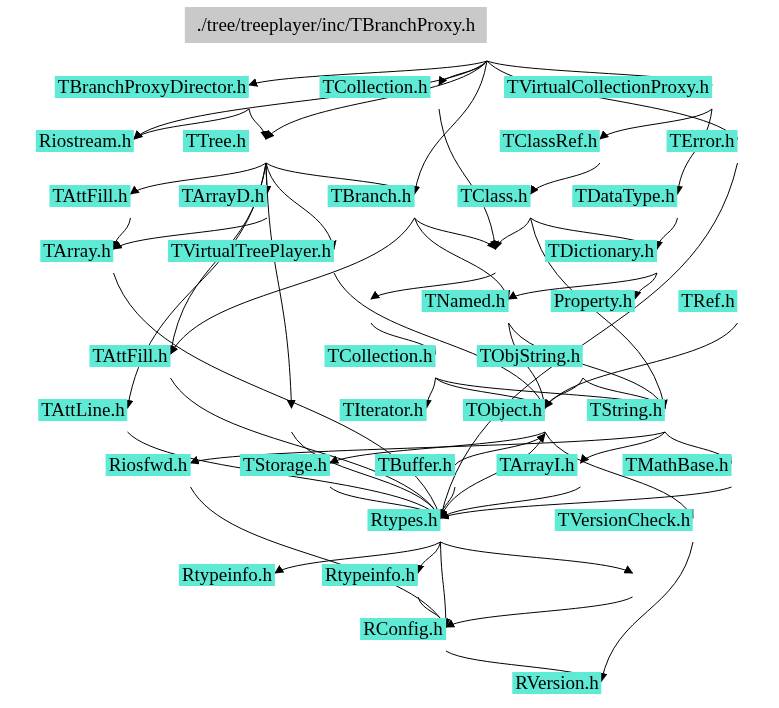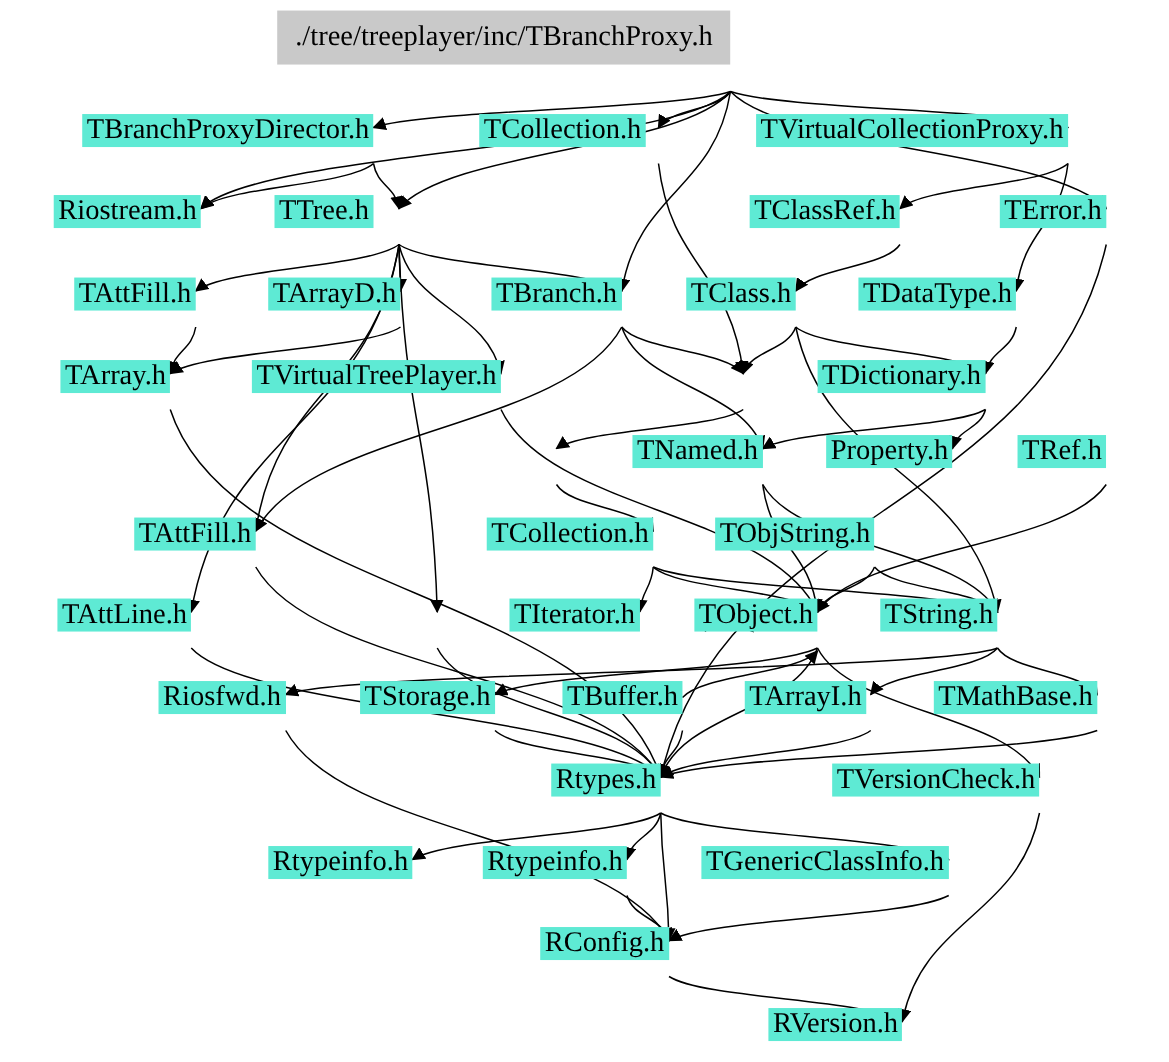--- a/index.html
+++ b/index.html
@@ -147,19 +147,18 @@
   <div class="node" style="left:285px;top:465px">TStorage.h</div>
   <div class="node" style="left:415px;top:465px">TBuffer.h</div>
   <div class="node" style="left:537px;top:465px">TArrayI.h</div>
   <div class="node" style="left:677px;top:465px">TMathBase.h</div>
 
   <div class="node" style="left:404px;top:520px">Rtypes.h</div>
   <div class="node" style="left:624px;top:520px">TVersionCheck.h</div>
 
   <div class="node" style="left:227px;top:575px">Rtypeinfo.h</div>
   <div class="node" style="left:370px;top:575px">Rtypeinfo.h</div>
-  <div class="node" style="left:550px;top:575px">TGenericClassInfo.h</div>
 
   <div class="node" style="left:403px;top:629px">RConfig.h</div>
 
   <div class="node" style="left:557px;top:683px">RVersion.h</div>
 
 </div>
 
 </body></html>

